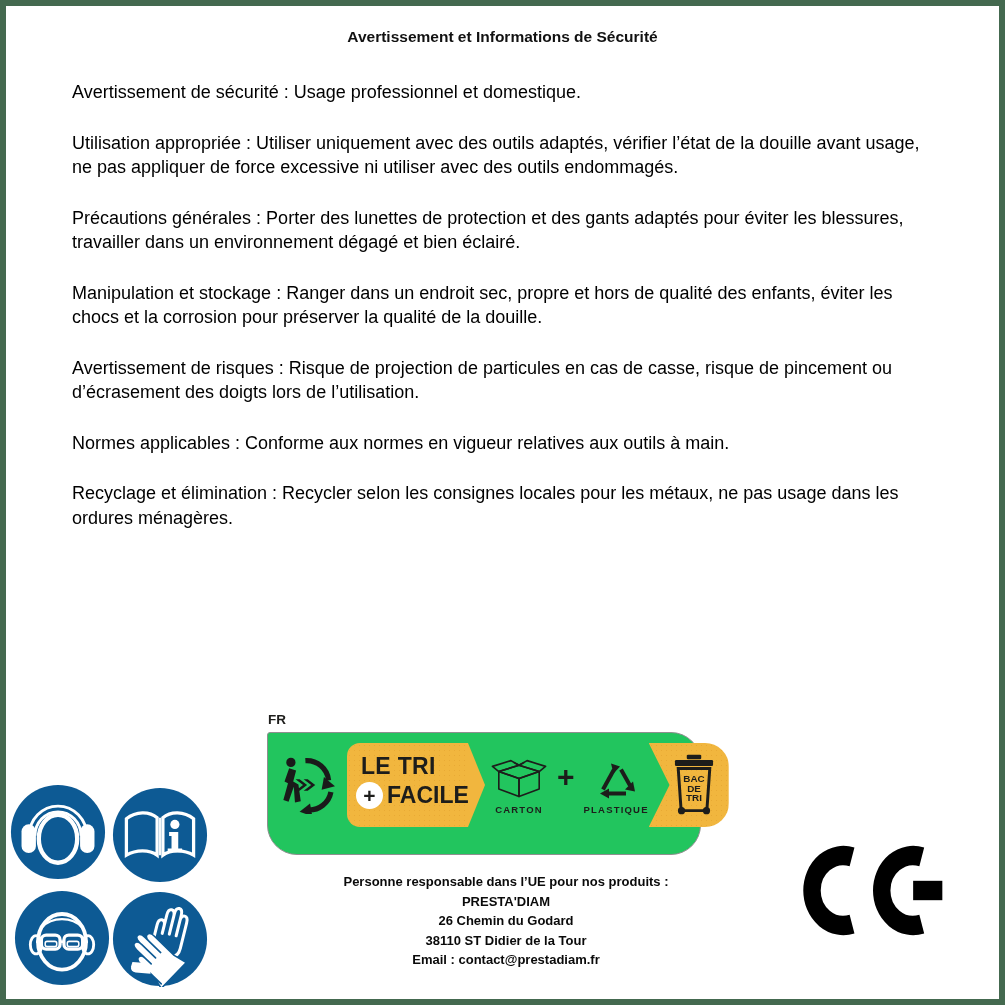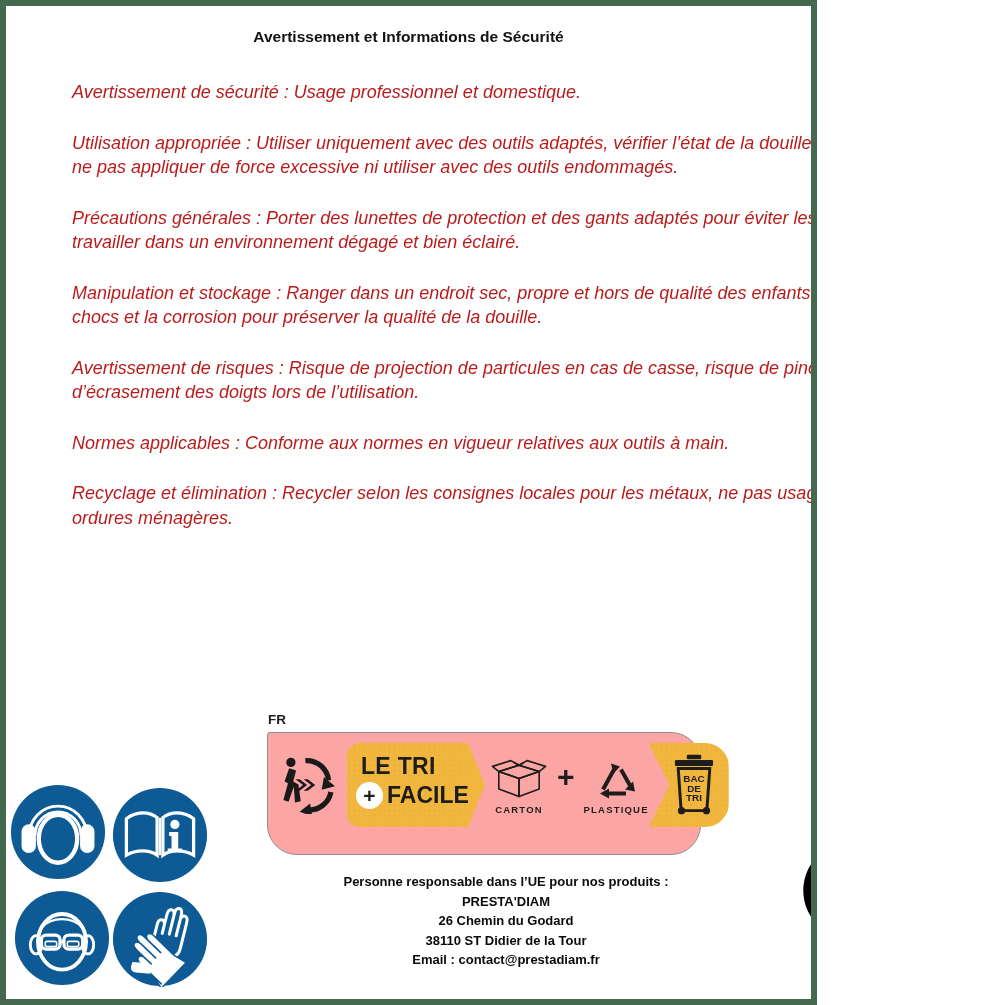--- a/index.html
+++ b/index.html
@@ -1,39 +1,39 @@
 <!DOCTYPE html>
 <html><head>
 <meta charset="utf-8">
 <style>
   html,body{margin:0;padding:0;background:#fff;}
   .page{
     position:relative;
-    width:817px;height:1005px;
+    width:1005px;height:1005px;
     box-sizing:border-box;
     border:6px solid #44694F;
     background:#fff;
     font-family:"Liberation Sans","DejaVu Sans",sans-serif;
     color:#000;
     overflow:hidden;
   }
   
   .doc-title{
     position:absolute;top:22px;left:0;width:100%;
     text-align:center;font-size:15.5px;font-weight:bold;color:#111;
   }
   
   .doc-body{position:absolute;left:66px;top:74px;width:866px;}
-  .doc-body p{margin:0 0 26px 0;font-size:18px;line-height:24.5px;color:#b91c1c;font-style:italic;}
+  .doc-body p{margin:0 0 26px 0;font-size:18px;line-height:24.5px;color:#000000;}
   .doc-body p.gap-before{margin-top:26px;}
   
   .fr-label{position:absolute;left:262px;top:706px;font-size:13.5px;font-weight:bold;color:#1d1d1b;}
   .tri-box{
     position:absolute;left:261px;top:726px;width:434px;height:123px;
-    background:#fca5a5;border:1.5px solid #8f8f8f;
+    background:#22c55e;border:1.5px solid #8f8f8f;
     border-radius:3px 30px 30px 30px;
     box-sizing:border-box;
   }
   .tri-row{display:flex;align-items:center;height:92px;padding:6px 6px 0 8px;box-sizing:content-box;}
   .triman{width:64px;height:58px;flex:0 0 auto;}
   .tri-badge{
     position:relative;margin-left:7px;width:121px;height:84px;flex:0 0 auto;
     background-color:#F1B63E;
     background-image:radial-gradient(rgba(224,160,45,.55) .8px,transparent 1px);
     background-size:5px 5px;

